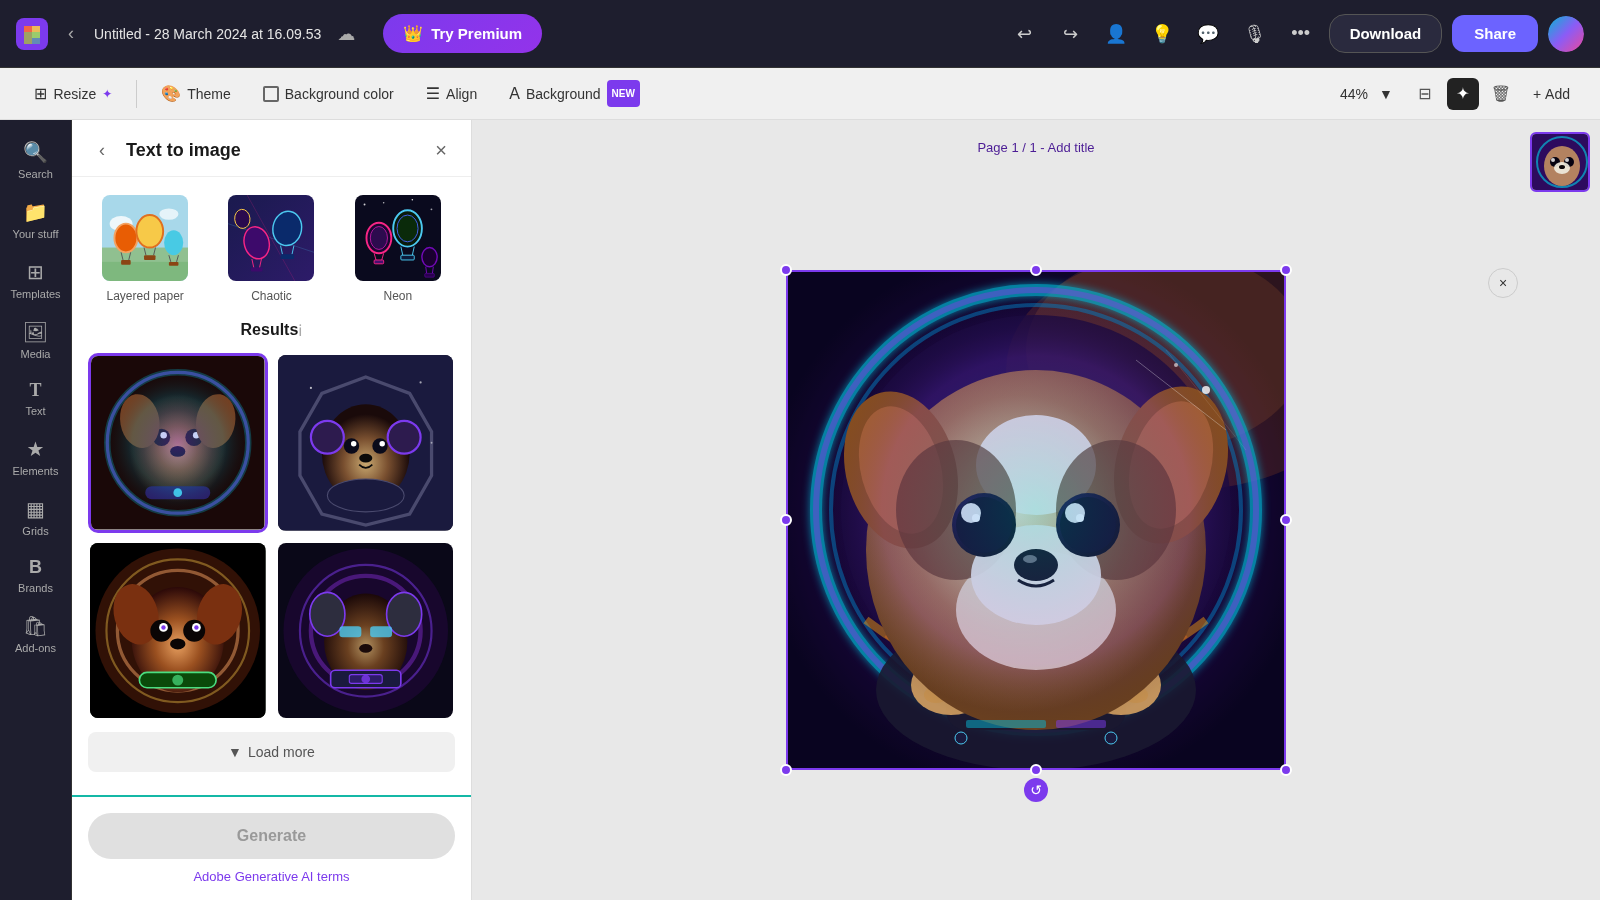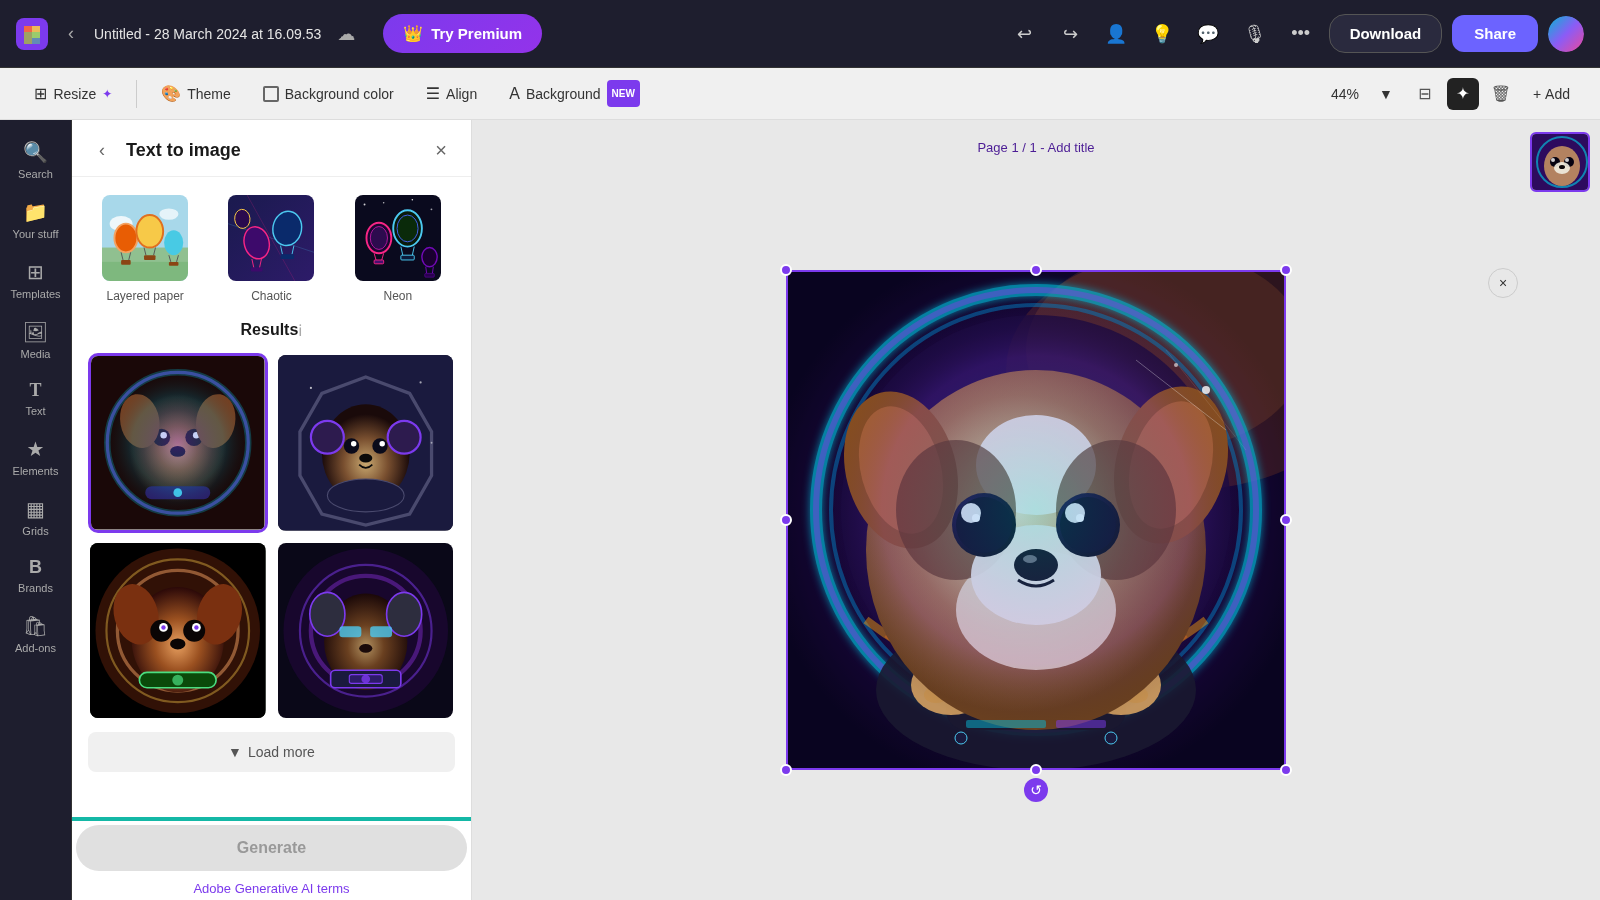--- a/index.html
+++ b/index.html
@@ -61,21 +61,21 @@
     }
     .tb2-btn {
       display: flex; align-items: center; gap: 6px;
       background: none; border: none; border-radius: 6px;
       padding: 6px 14px; font-size: 14px; color: #333;
       cursor: pointer; font-weight: 500;
     }
     .tb2-btn .icon { font-size: 16px; }
     .tb2-divider { width: 1px; height: 28px; background: #ccc; margin: 0 6px; }
     .zoom-control {
-      display: flex; align-items: center; gap: 20px;
+      display: flex; align-items: center; gap: 11px;
       font-size: 14px; color: #333; padding: 6px 10px;
       border-radius: 6px; cursor: pointer;
     }
     .tb2-right { display: flex; align-items: center; gap: 6px; }
     .tb2-icon-btn {
       background: none; border: none; color: #555;
       font-size: 16px; cursor: pointer; width: 32px; height: 32px;
       border-radius: 6px; display: flex; align-items: center; justify-content: center;
     }
     .tb2-icon-btn.active { background: #333; color: white; }
@@ -166,21 +166,21 @@
     
     #load-more-btn {
       display: flex; align-items: center; justify-content: center; gap: 6px;
       width: 100%; padding: 12px; margin-top: 12px; margin-bottom: 16px;
       background: #f0f0f0; border: none; border-radius: 8px;
       font-size: 14px; color: #555; cursor: pointer; font-weight: 500;
     }
 
     
     #generate-section {
-      padding: 4px; border-top: 4px solid #14b8a6; margin-top: auto;
+      padding: 16px; border-top: 2px solid #14b8a6; margin-top: auto;
       display: flex; flex-direction: column; align-items: center; gap: 10px;
     }
     #generate-btn {
       width: 100%; padding: 14px; background: #e0e0e0; color: #999;
       border: none; border-radius: 24px; font-size: 16px; font-weight: 600;
       cursor: not-allowed;
     }
     #ai-terms {
       font-size: 13px; color: #7c3aed; cursor: pointer; text-decoration: none;
     }

